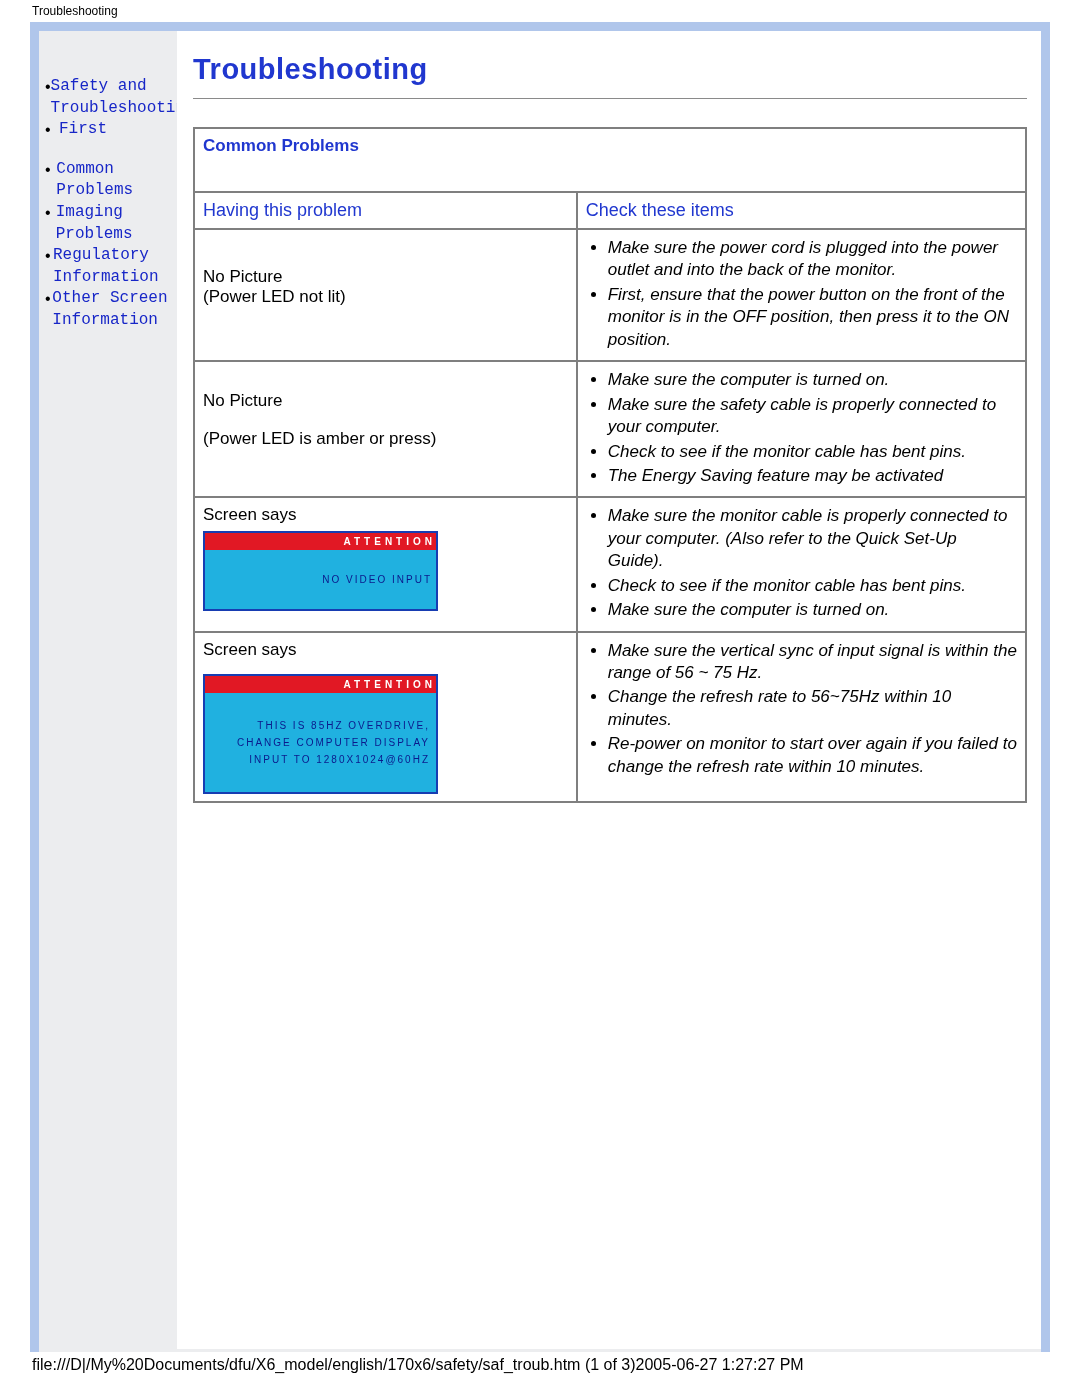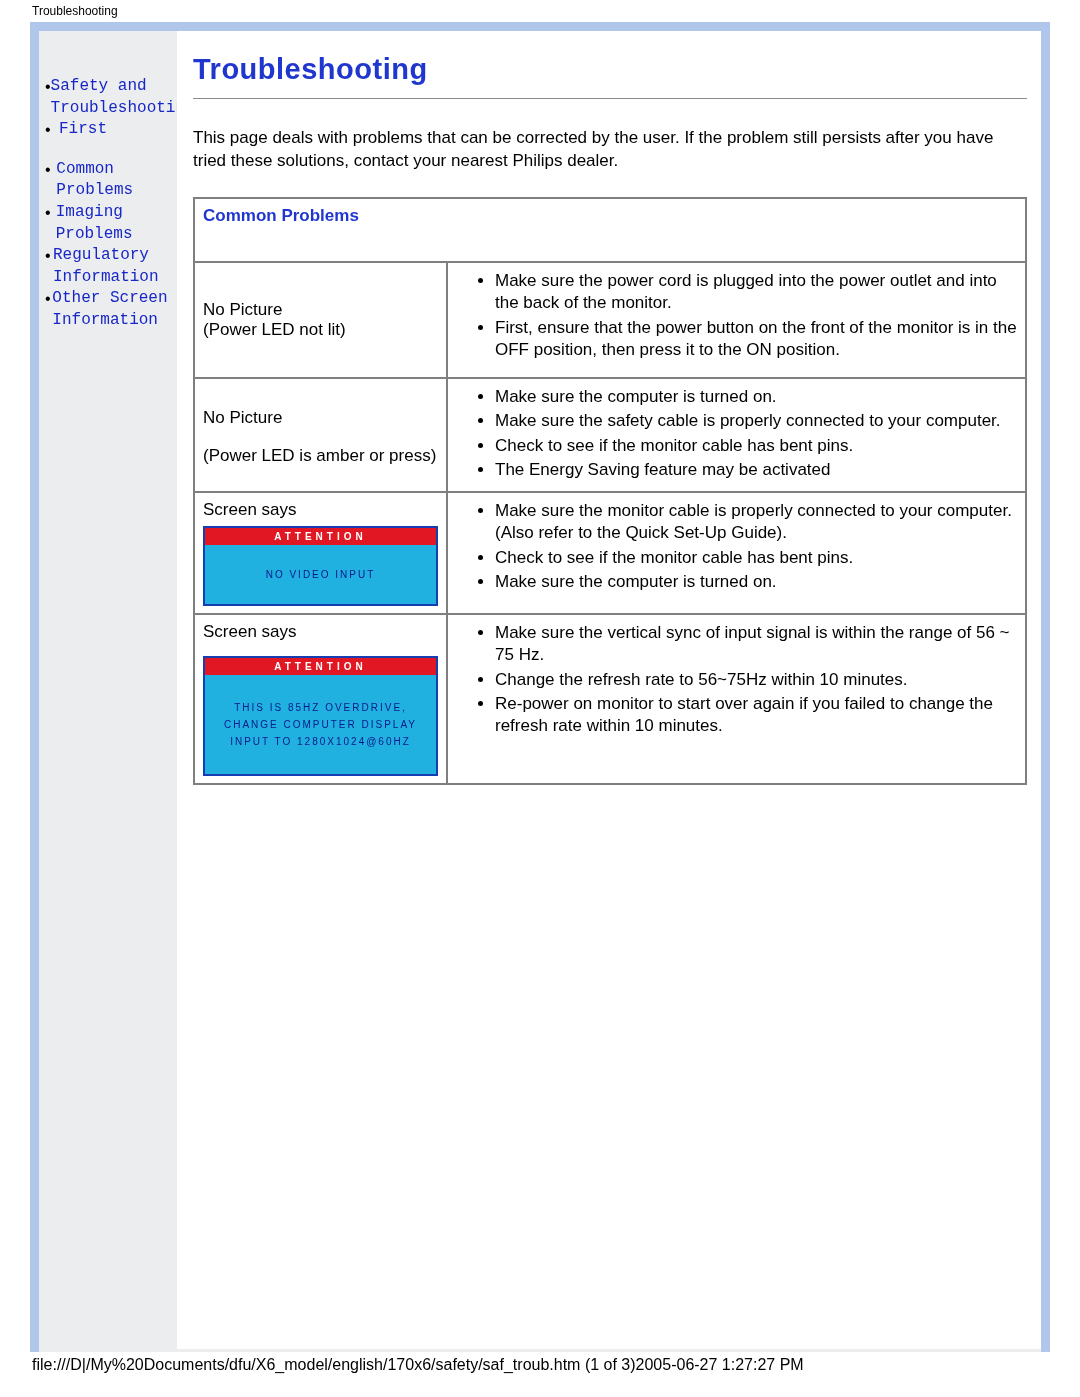--- a/index.html
+++ b/index.html
@@ -82,35 +82,36 @@
   .sect-title {
     color: #2037cf;
     font-weight: bold;
     font-size: 17px;
   }
   .col-head {
     color: #2037cf;
     font-size: 18px;
   }
   ul.check {
-    margin: 0 0 0 39px;
+    margin: 0 0 0 22px;
     padding: 0;
+    font-style: italic;
   }
   ul.check li {
     list-style: disc;
     margin: 0 0 2px 0;
     line-height: 1.32;
   }
   
   .osd {
     margin-top: 6px;
     width: 235px;
     border: 2px solid #173db2;
     background: #20b1e0;
-    text-align: center;
+    text-align: right;
   }
   .osd .osd-head {
     background: #e11824;
     color: #fff;
     font-size: 10px;
     letter-spacing: 4px;
     padding: 3px 0;
     font-weight: bold;
   }
   .osd .osd-body {
@@ -162,29 +163,32 @@
       </div>
       <div class="row">
         <span class="bullet">•</span>
         <a class="nav-link">Other Screen Information</a>
       </div>
     </div>
 
     <div class="content">
       <h1 class="page-h1">Troubleshooting</h1>
       <hr class="rule">
-      <p class="intro">This page deals with problems that can be corrected by the user. If the problem still persists after you have tried these solutions, contact your nearest Philips dealer.</p>
 
       <table class="tshoot">
         <tbody>
             <tr>
           <td colspan="2">
             <span class="sect-title">Common Problems</span>
             <div style="height:28px"></div>
           </td>
+        </tr>
+        <tr>
+          <td style="width:46%"><span class="col-head">Having this problem</span></td>
+          <td><span class="col-head">Check these items</span></td>
         </tr>
 
         <tr>
           <td>
             <div style="height:30px"></div>
             <div>No Picture</div>
             <div>(Power LED not lit)</div>
             <div style="height:30px"></div>
           </td>
           <td>

